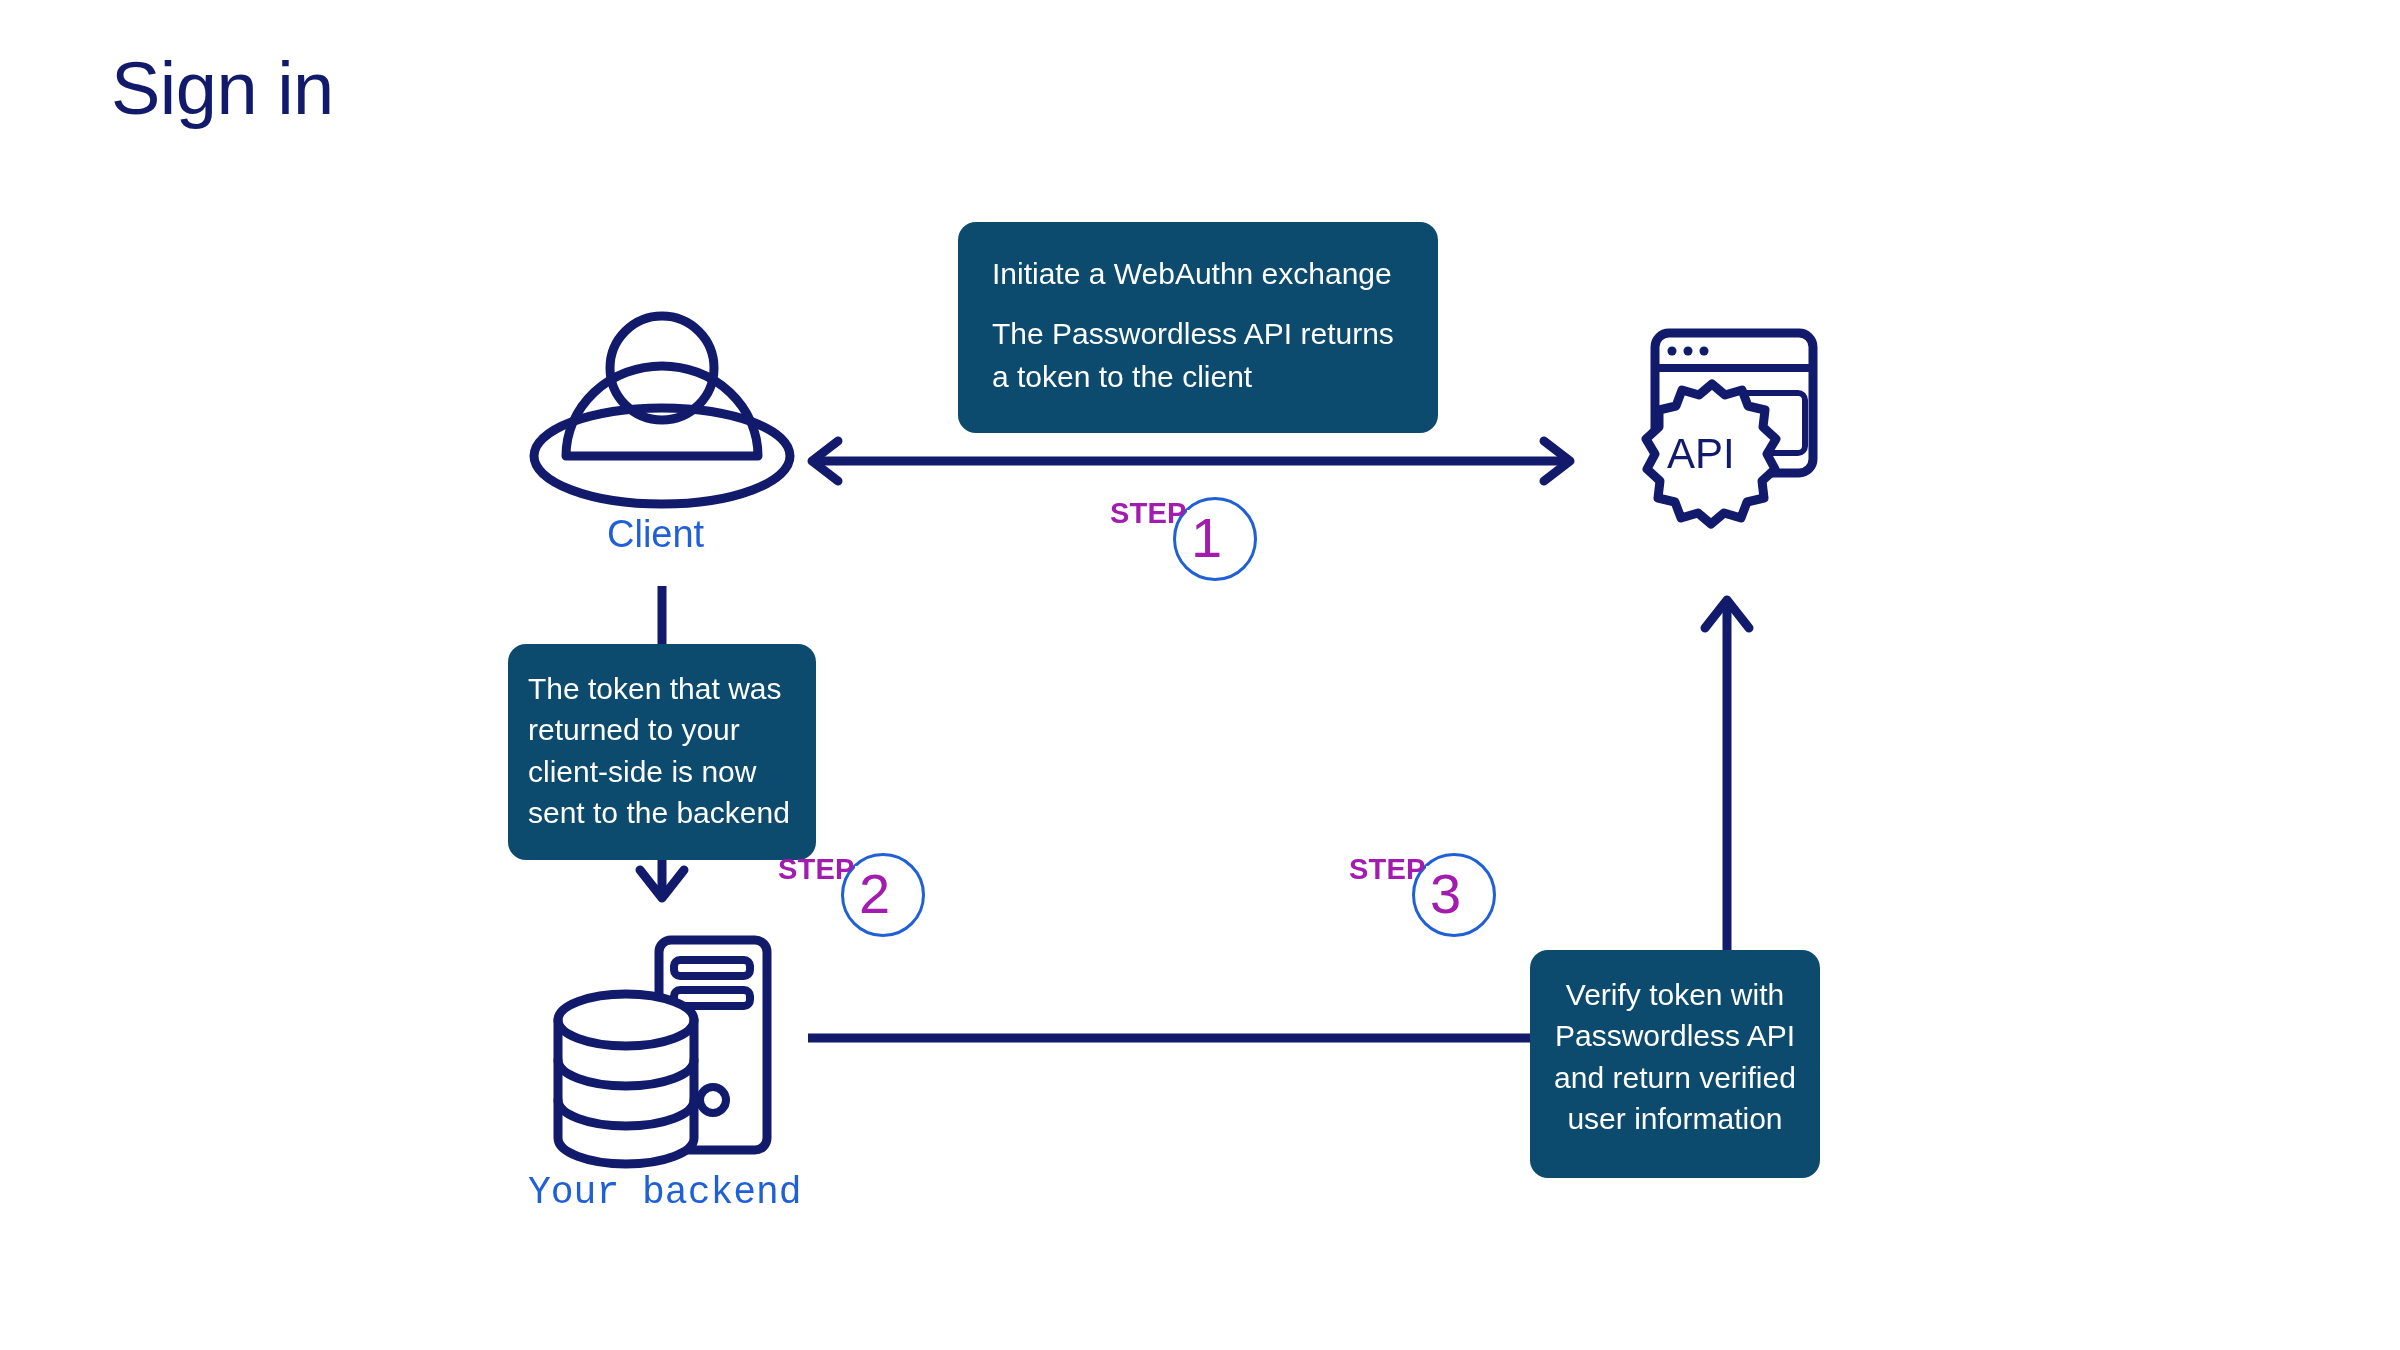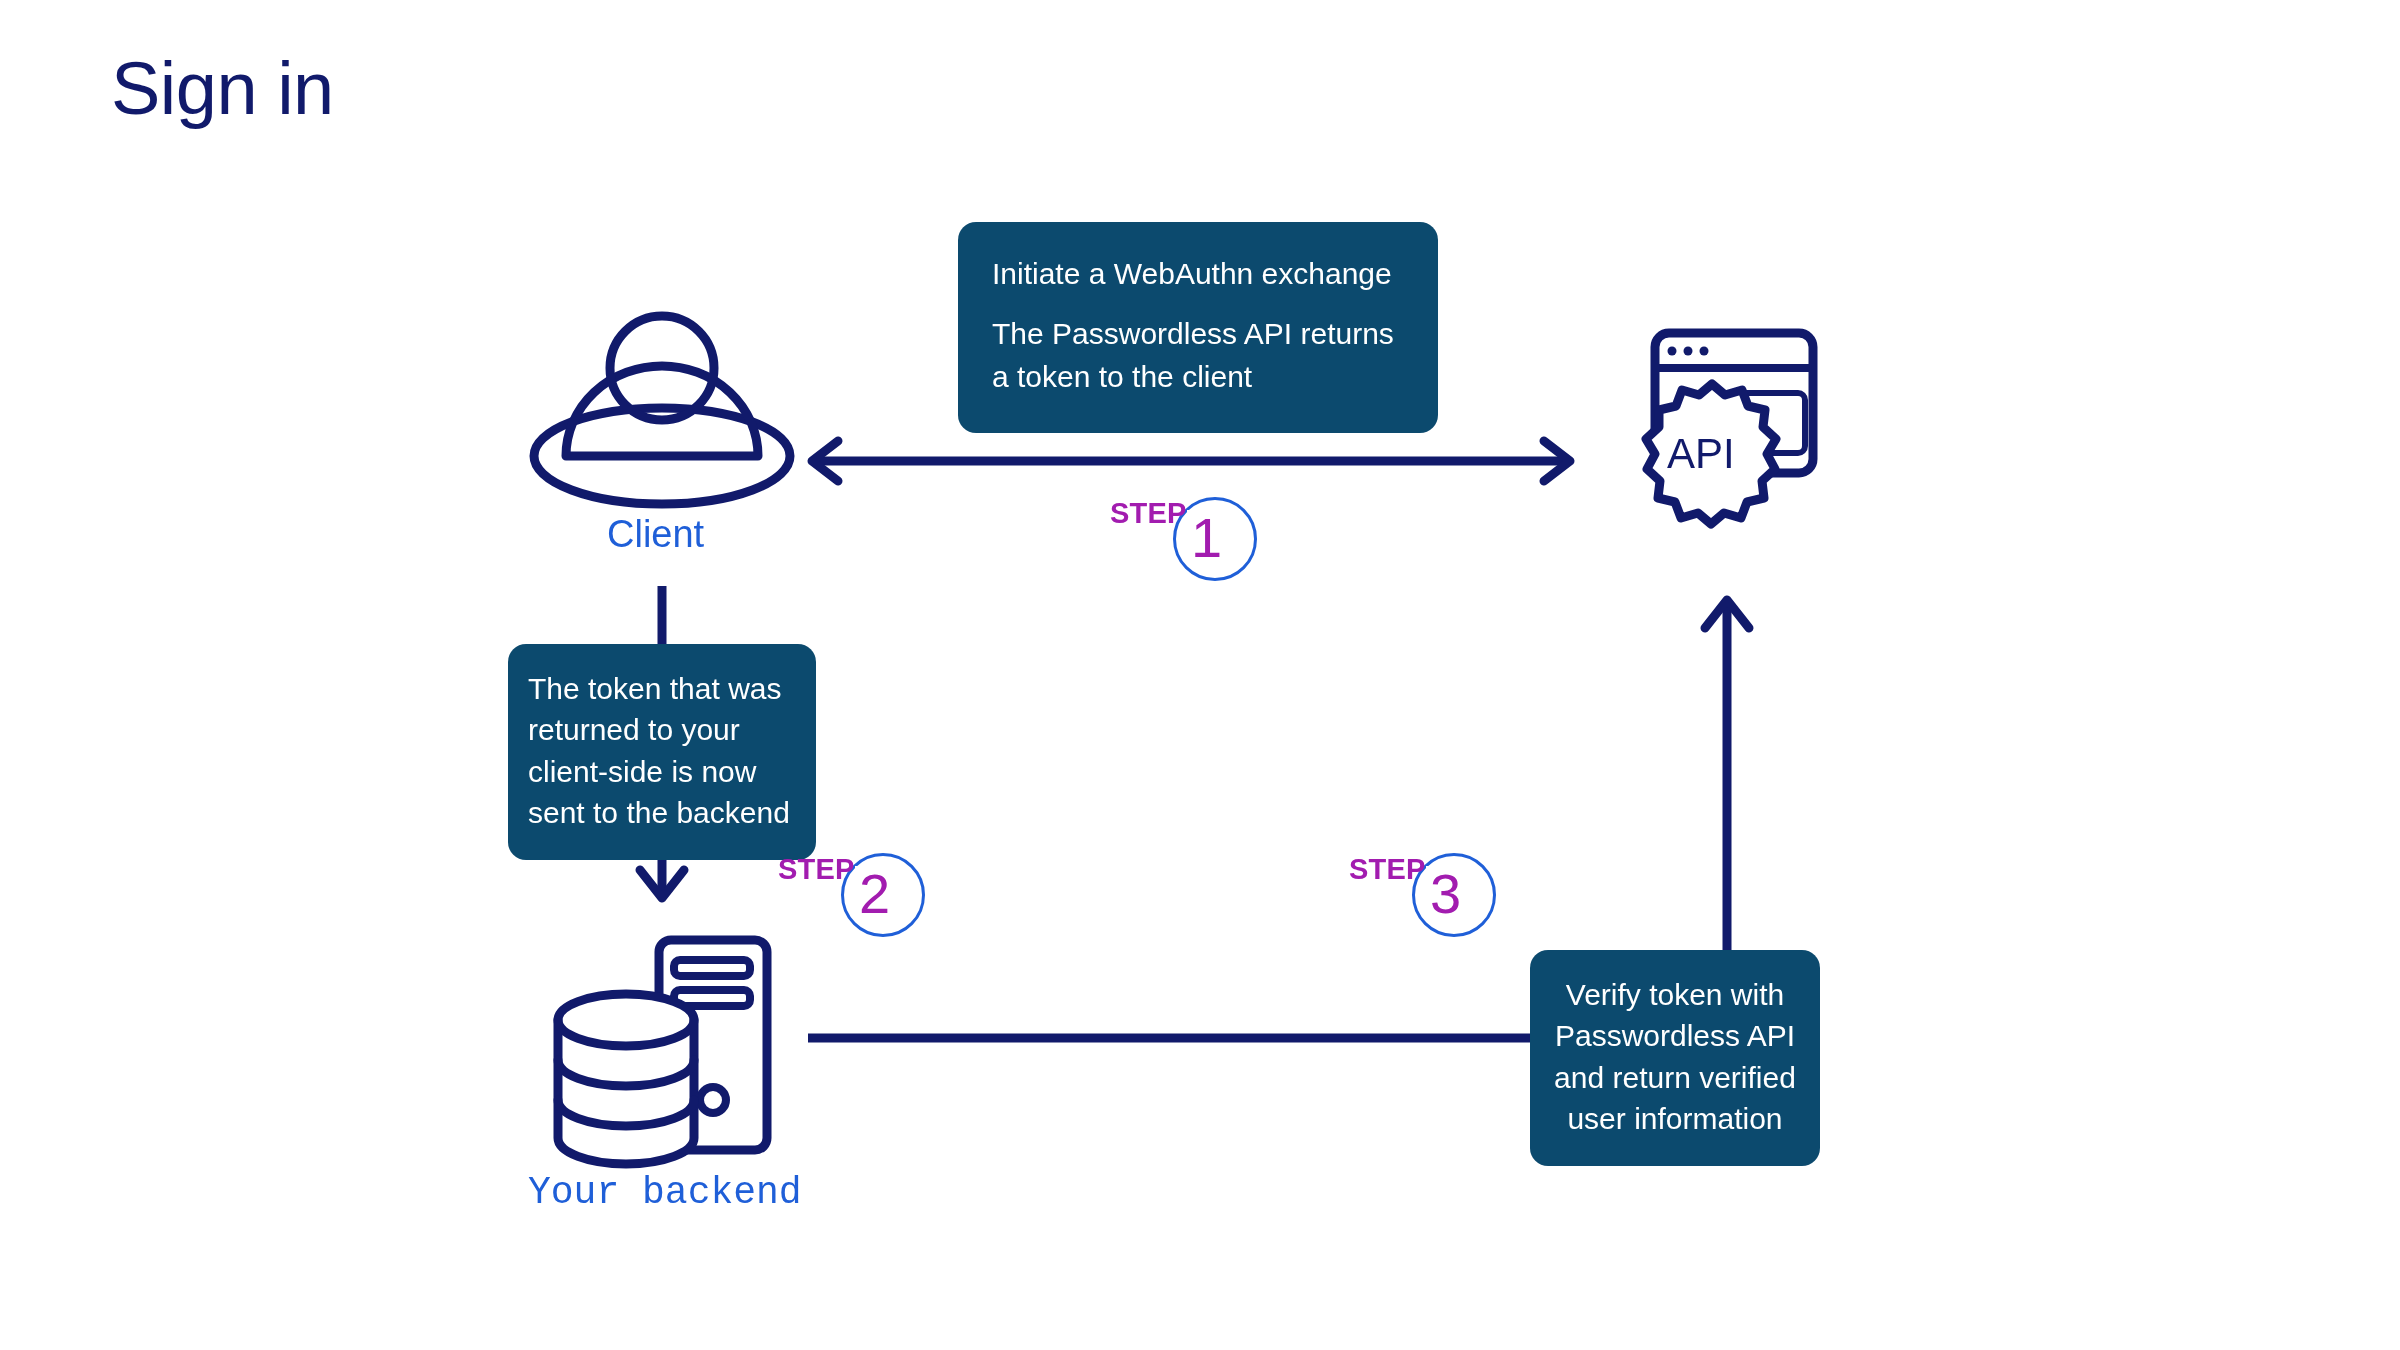--- a/index.html
+++ b/index.html
@@ -66,21 +66,21 @@
     width: 308px;
     padding: 24px 20px 26px 20px;
     text-align: left;
     line-height: 1.38;
   }
 
   #callout-verify {
     left: 1530px;
     top: 950px;
     width: 290px;
-    padding: 24px 18px 26px 18px;
+    padding: 24px 18px 38px 18px;
     text-align: center;
     line-height: 1.38;
   }
 
   
   .node-label {
     position: absolute;
     color: #1f5fd8;
     font-size: 38px;
     font-weight: 400;

